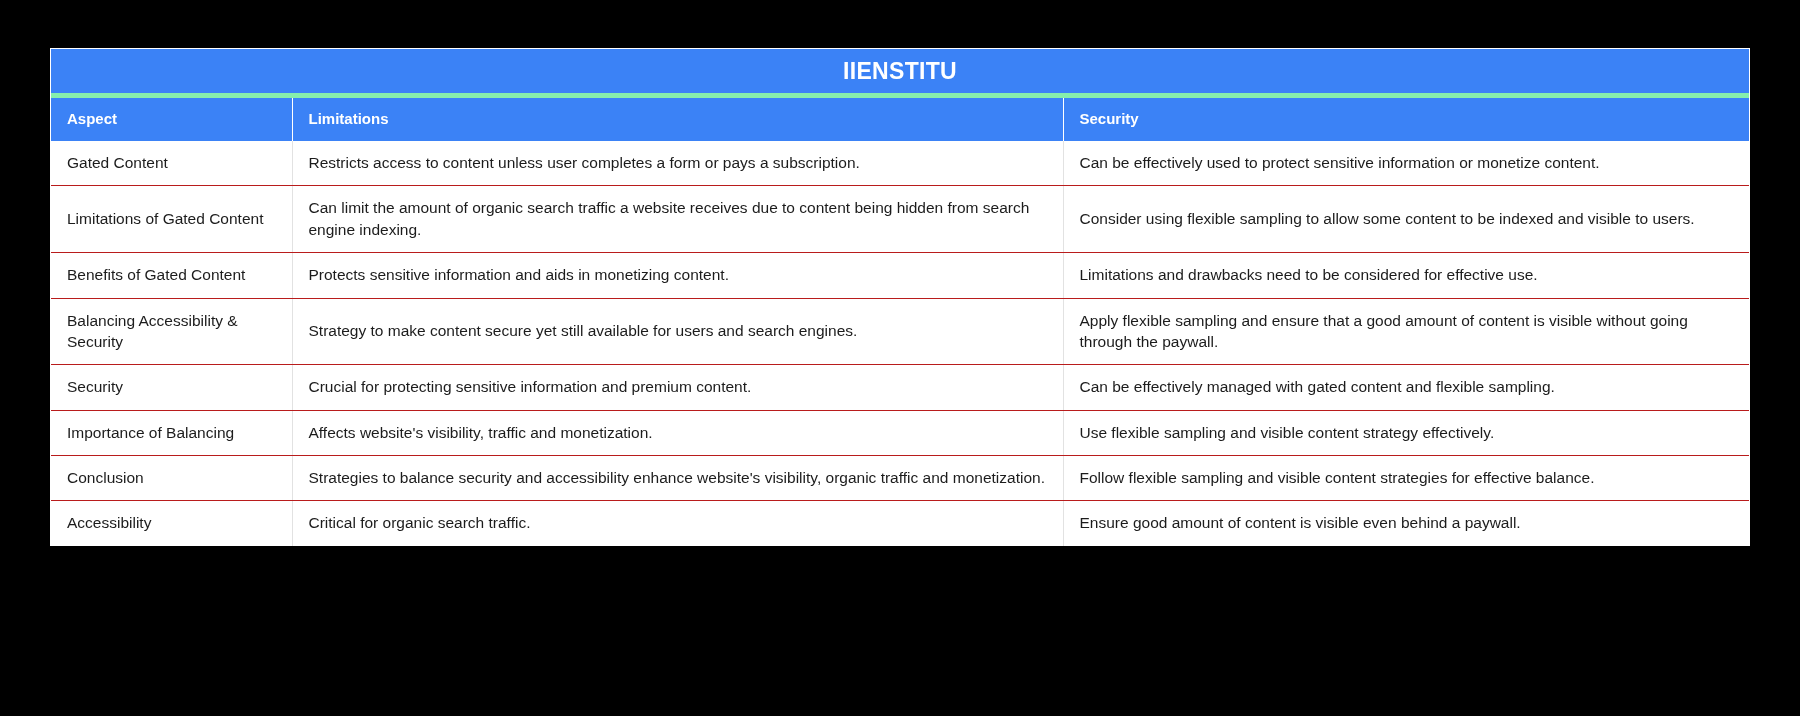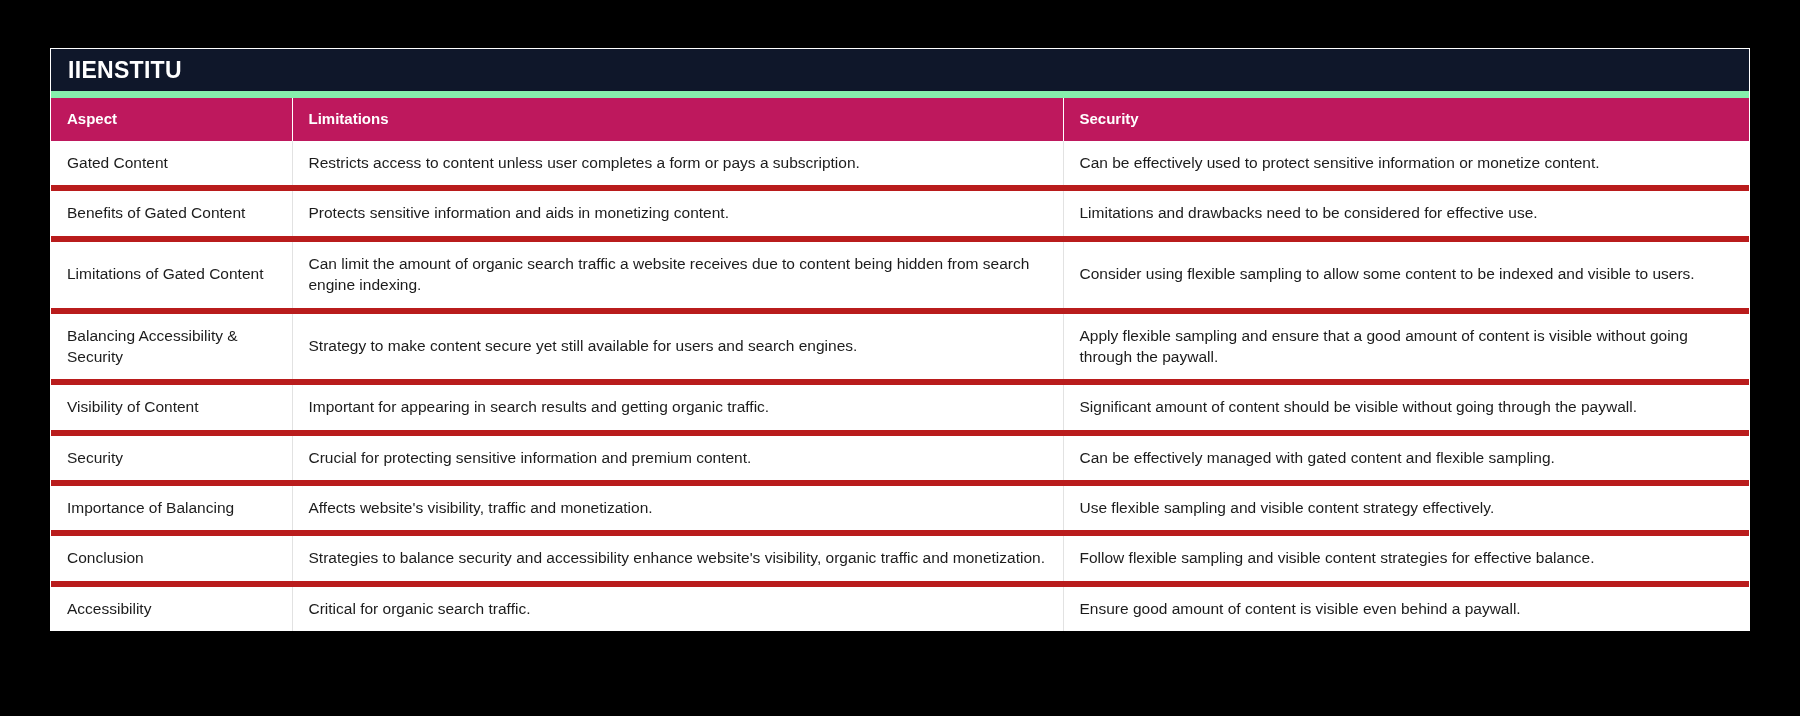--- a/index.html
+++ b/index.html
@@ -24,26 +24,27 @@
     left: 50px;
     top: 48px;
     width: 1700px;
     border: 1px solid #ffffff;
     border-bottom: none;
     overflow: hidden;
   }
 
   
   .title-bar {
-    background: #0f172a;
+    background: #3b82f6;
     height: 49px;
     display: flex;
     align-items: center;
     padding: 0 17px;
-    border-bottom: 7px solid #86efac;
+    border-bottom: 5px solid #86efac;
+    justify-content: center;
   }
   .brand-title {
     color: #ffffff;
     font-size: 23px;
     font-weight: bold;
     letter-spacing: 0.3px;
     line-height: 1;
   }
 
   
@@ -51,21 +52,21 @@
     width: 100%;
     border-collapse: collapse;
     table-layout: fixed;
   }
 
   table.data-table col.col-aspect { width: 241px; }
   table.data-table col.col-desc   { width: 771px; }
   table.data-table col.col-sol    { width: 688px; }
 
   thead tr.header-row {
-    background: #be185d;
+    background: #3b82f6;
   }
   thead th {
     color: #ffffff;
     font-size: 15px;
     font-weight: bold;
     text-align: left;
     padding: 12px 16px 13px 16px;
     vertical-align: middle;
     border-right: 1px solid #ffffff;
     line-height: 1.2;
@@ -76,21 +77,21 @@
     background: #ffffff;
   }
   tbody td {
     color: #1c1c1c;
     font-size: 15.5px;
     font-weight: normal;
     text-align: left;
     vertical-align: middle;
     padding: 11px 16px 12px 16px;
     border-right: 1px solid #e2e2e2;
-    border-bottom: 6px solid #b91c1c;
+    border-bottom: 1px solid #b91c1c;
     line-height: 1.38;
     word-wrap: break-word;
   }
   tbody td:last-child { border-right: none; }
   tbody tr.data-row:last-child td { border-bottom: none; }
 
   td.cell-aspect { }
   td.cell-desc { }
   td.cell-solution { }
 </style>
@@ -118,38 +119,33 @@
           <th>Security</th>
         </tr>
       </thead>
       <tbody id="table-body">
           <tr class="data-row">
             <td class="cell-aspect">Gated Content</td>
             <td class="cell-desc">Restricts access to content unless user completes a form or pays a subscription.</td>
             <td class="cell-solution">Can be effectively used to protect sensitive information or monetize content.</td>
           </tr>
           <tr class="data-row">
+            <td class="cell-aspect">Limitations of Gated Content</td>
+            <td class="cell-desc">Can limit the amount of organic search traffic a website receives due to content being hidden from search engine indexing.</td>
+            <td class="cell-solution">Consider using flexible sampling to allow some content to be indexed and visible to users.</td>
+          </tr>
+          <tr class="data-row">
             <td class="cell-aspect">Benefits of Gated Content</td>
             <td class="cell-desc">Protects sensitive information and aids in monetizing content.</td>
             <td class="cell-solution">Limitations and drawbacks need to be considered for effective use.</td>
           </tr>
           <tr class="data-row">
-            <td class="cell-aspect">Limitations of Gated Content</td>
-            <td class="cell-desc">Can limit the amount of organic search traffic a website receives due to content being hidden from search engine indexing.</td>
-            <td class="cell-solution">Consider using flexible sampling to allow some content to be indexed and visible to users.</td>
-          </tr>
-          <tr class="data-row">
             <td class="cell-aspect">Balancing Accessibility &amp; Security</td>
             <td class="cell-desc">Strategy to make content secure yet still available for users and search engines.</td>
             <td class="cell-solution">Apply flexible sampling and ensure that a good amount of content is visible without going through the paywall.</td>
-          </tr>
-          <tr class="data-row">
-            <td class="cell-aspect">Visibility of Content</td>
-            <td class="cell-desc">Important for appearing in search results and getting organic traffic.</td>
-            <td class="cell-solution">Significant amount of content should be visible without going through the paywall.</td>
           </tr>
           <tr class="data-row">
             <td class="cell-aspect">Security</td>
             <td class="cell-desc">Crucial for protecting sensitive information and premium content.</td>
             <td class="cell-solution">Can be effectively managed with gated content and flexible sampling.</td>
           </tr>
           <tr class="data-row">
             <td class="cell-aspect">Importance of Balancing</td>
             <td class="cell-desc">Affects website's visibility, traffic and monetization.</td>
             <td class="cell-solution">Use flexible sampling and visible content strategy effectively.</td>

